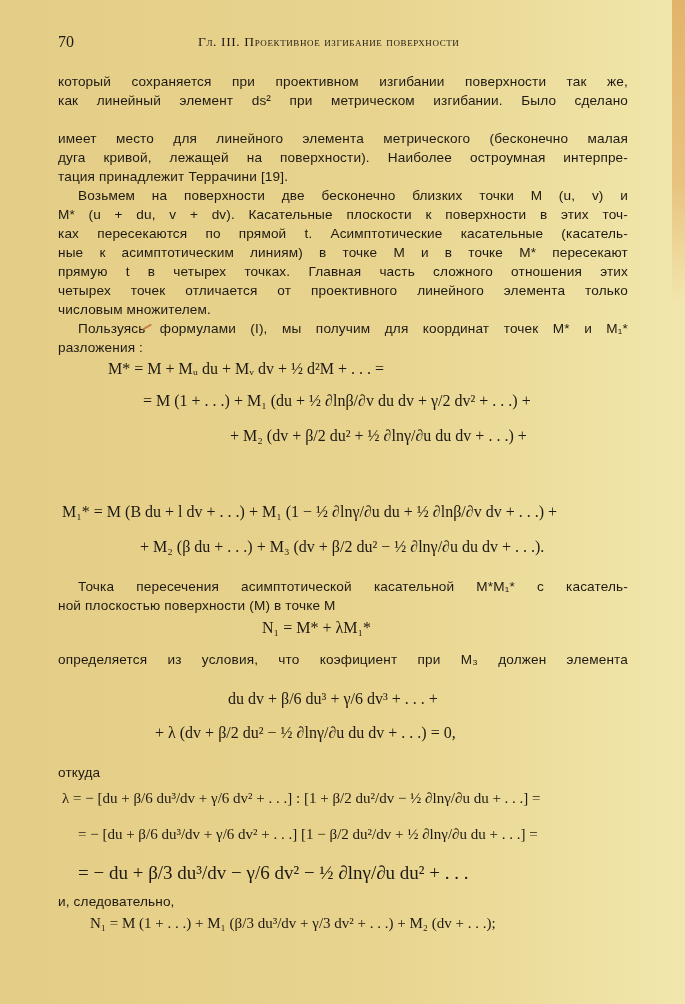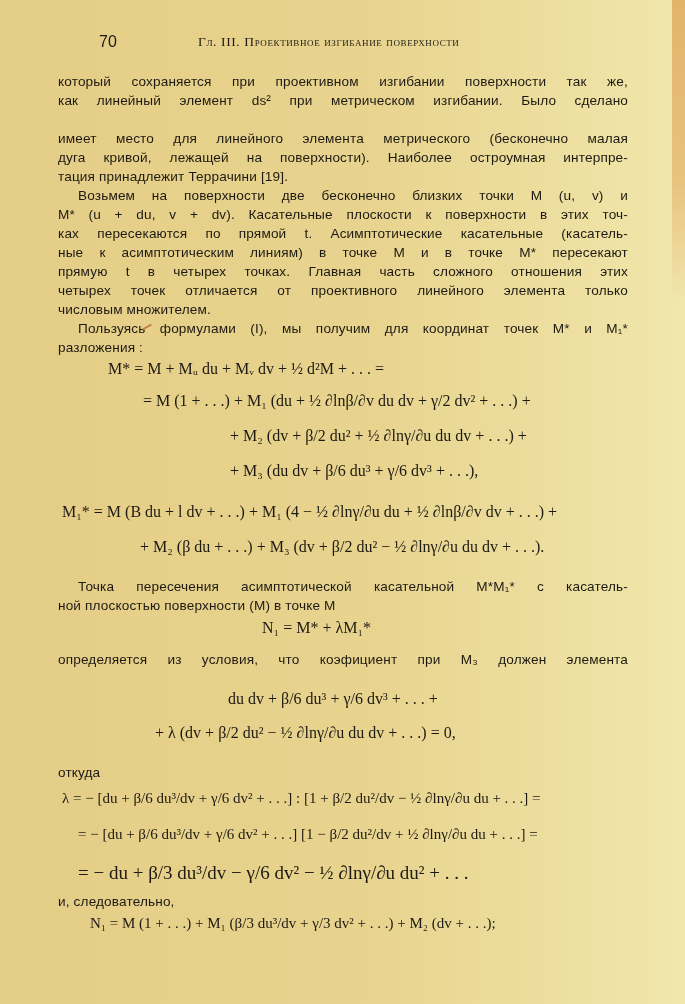--- a/index.html
+++ b/index.html
@@ -8,21 +8,21 @@
     background: linear-gradient(90deg, #e4cd86 0%, #e8d48f 55%, #efe3a6 92%, #f1e6ad 100%);
     font-family: "Liberation Serif", "DejaVu Serif", serif;
     color:#1e1a12;
   }
   .edge-strip {
     position:absolute; right:0; top:0; width:13px; height:300px;
     background: linear-gradient(180deg, #e2b46a 0%, #e8c27e 60%, rgba(239,227,166,0) 100%);
   }
   .page { position:absolute; left:0; top:0; width:685px; height:1004px; }
   .header { position:absolute; top:33px; left:58px; width:570px; height:20px; font-size:15px; }
-  .page-num { position:absolute; left:0; top:0; font-family:Liberation Sans, sans-serif; font-size:16px;margin-left:41px; }
+  .page-num { position:absolute; left:0; top:0; font-family:Liberation Serif, serif; font-size:16px; }
   .running-title { position:absolute; left:140px; top:1px; font-size:13.5px; letter-spacing:0.6px; font-variant: small-caps; }
   .line { position:absolute; left:58px; width:570px; font-family:"Liberation Sans","DejaVu Sans",sans-serif; font-size:13.6px; line-height:18px; white-space:nowrap; letter-spacing:0.15px; }
   .just { text-align:justify; text-align-last:justify; }
   .ind { left:78px; width:550px; }
   .eq { position:absolute; font-family:"Liberation Serif","DejaVu Serif",serif; font-size:16px; white-space:nowrap; }
   .mark { position:absolute; left:142px; top:326px; width:10px; height:2px; background:#c77a3c; transform:rotate(-30deg); }
 </style>
 </head>
 <body>
 
@@ -49,22 +49,21 @@
   <div class="line just" style="top:282px">четырех точек  отличается от проективного  линейного элемента  только</div>
   <div class="line" style="top:301px">числовым множителем.</div>
 
   <div class="line just ind" style="top:320px">Пользуясь формулами (I),  мы получим для координат точек  M*  и  M₁*</div>
   <div class="line" style="top:339px">разложения :</div>
   <div class="mark"></div>
 
   <div class="eq" style="left:108px; top:360px">M* = M + Mᵤ du + Mᵥ dv + ½ d²M + . . . =</div>
   <div class="eq" style="left:143px; top:392px">= M (1 + . . .) + M₁ (du + ½ ∂lnβ/∂v du dv + γ/2 dv² + . . .) +</div>
   <div class="eq" style="left:230px; top:427px">+ M₂ (dv + β/2 du² + ½ ∂lnγ/∂u du dv + . . .) +</div>
-  <div class="eq" style="left:230px; top:462px">+ M₃ (du dv + β/6 du³ + γ/6 dv³ + . . .),</div>
-  <div class="eq" style="left:62px; top:503px">M₁* = M (B du + l dv + . . .) + M₁ (4 − ½ ∂lnγ/∂u du + ½ ∂lnβ/∂v dv + . . .) +</div>
+  <div class="eq" style="left:62px; top:503px">M₁* = M (B du + l dv + . . .) + M₁ (1 − ½ ∂lnγ/∂u du + ½ ∂lnβ/∂v dv + . . .) +</div>
   <div class="eq" style="left:140px; top:538px">+ M₂ (β du + . . .) + M₃ (dv + β/2 du² − ½ ∂lnγ/∂u du dv + . . .).</div>
 
   <div class="line just ind" style="top:578px">Точка пересечения асимптотической касательной  M*M₁*  с  касатель-</div>
   <div class="line" style="top:597px">ной плоскостью поверхности (M) в точке M</div>
   <div class="eq" style="left:262px; top:619px">N₁ = M* + λM₁*</div>
 
   <div class="line just" style="top:651px">определяется  из  условия,  что  коэфициент  при  M₃  должен  элемента</div>
 
   <div class="eq" style="left:228px; top:690px">du dv + β/6 du³ + γ/6 dv³ + . . . +</div>
   <div class="eq" style="left:155px; top:724px">+ λ (dv + β/2 du² − ½ ∂lnγ/∂u du dv + . . .) = 0,</div>

